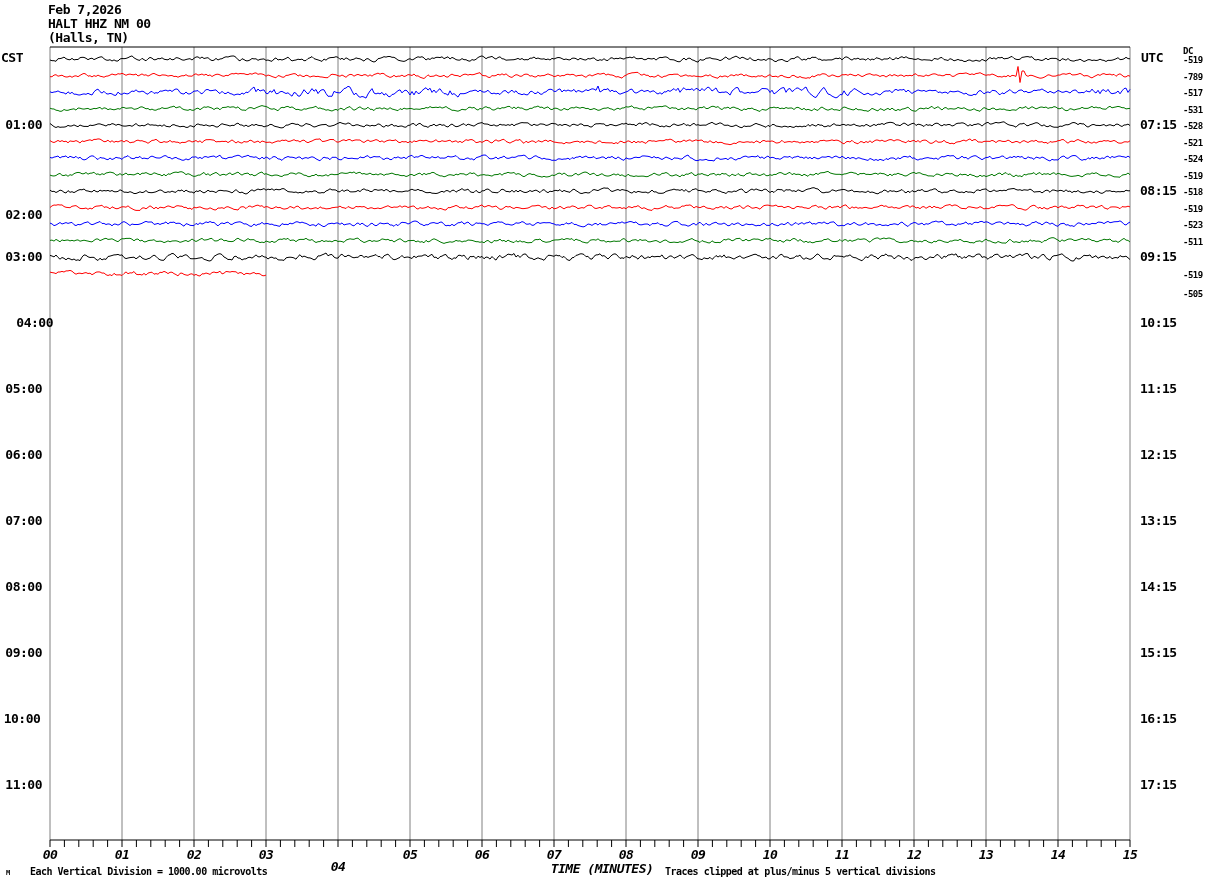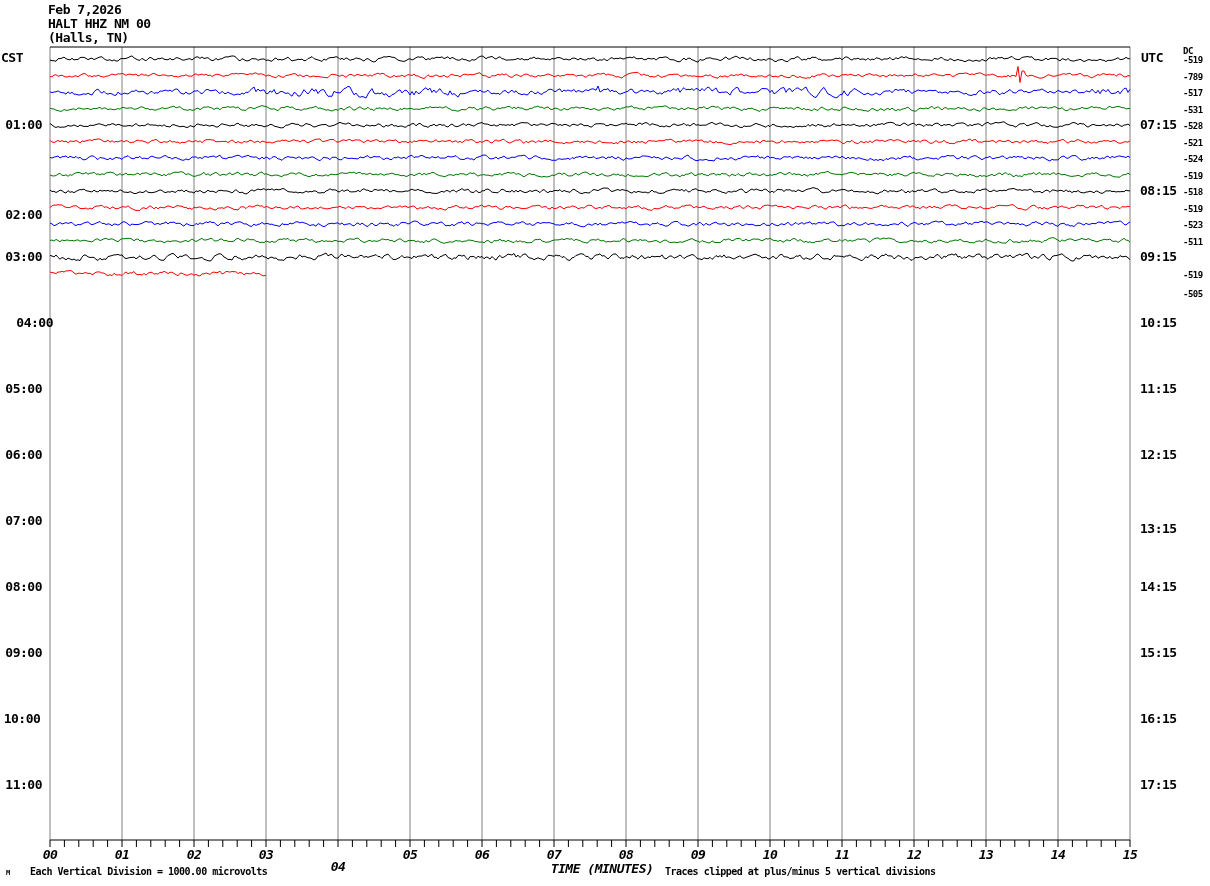--- a/index.html
+++ b/index.html
@@ -152,21 +152,21 @@
       <div class="abs t13" style="left: 2px; top: 712px; width: 40px; text-align: center;">10:00</div>
       <div class="abs t13" style="left: 2px; top: 778px; width: 40px; text-align: right;">11:00</div>
     </div>
   <div id="right-hours">
       <div class="abs t13" style="left: 1140px; top: 118px;">07:15</div>
       <div class="abs t13" style="left: 1140px; top: 184px;">08:15</div>
       <div class="abs t13" style="left: 1140px; top: 250px;">09:15</div>
       <div class="abs t13" style="left: 1140px; top: 316px;">10:15</div>
       <div class="abs t13" style="left: 1140px; top: 382px;">11:15</div>
       <div class="abs t13" style="left: 1140px; top: 448px;">12:15</div>
-      <div class="abs t13" style="left: 1140px; top: 514px; margin-top: 8px;">13:15</div>
+      <div class="abs t13" style="left: 1140px; top: 514px;">13:15</div>
       <div class="abs t13" style="left: 1140px; top: 580px;">14:15</div>
       <div class="abs t13" style="left: 1140px; top: 646px;">15:15</div>
       <div class="abs t13" style="left: 1140px; top: 712px;">16:15</div>
       <div class="abs t13" style="left: 1140px; top: 778px;">17:15</div>
     </div>
   <div id="dc-values">
       <div class="abs t9" style="left: 1183px; top: 55px;">-519</div>
       <div class="abs t9" style="left: 1183px; top: 71.5px;">-789</div>
       <div class="abs t9" style="left: 1183px; top: 88px;">-517</div>
       <div class="abs t9" style="left: 1183px; top: 104.5px;">-531</div>

